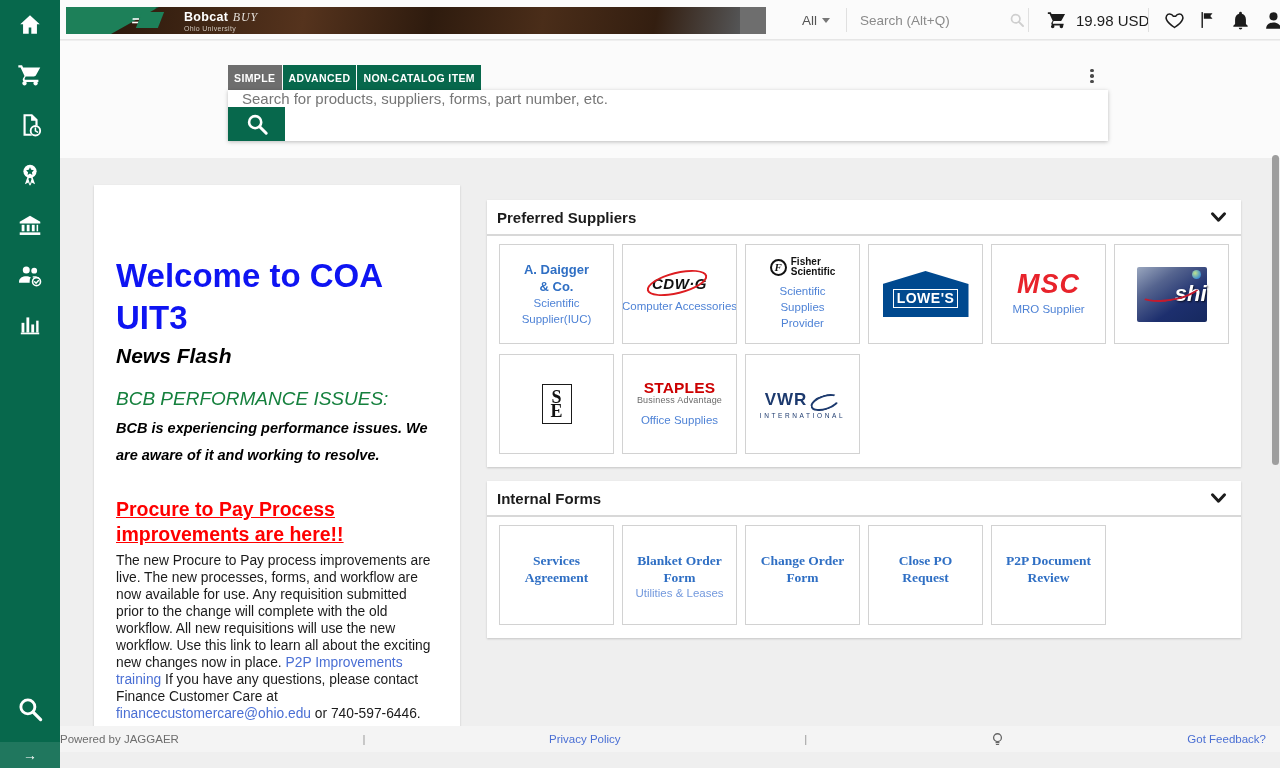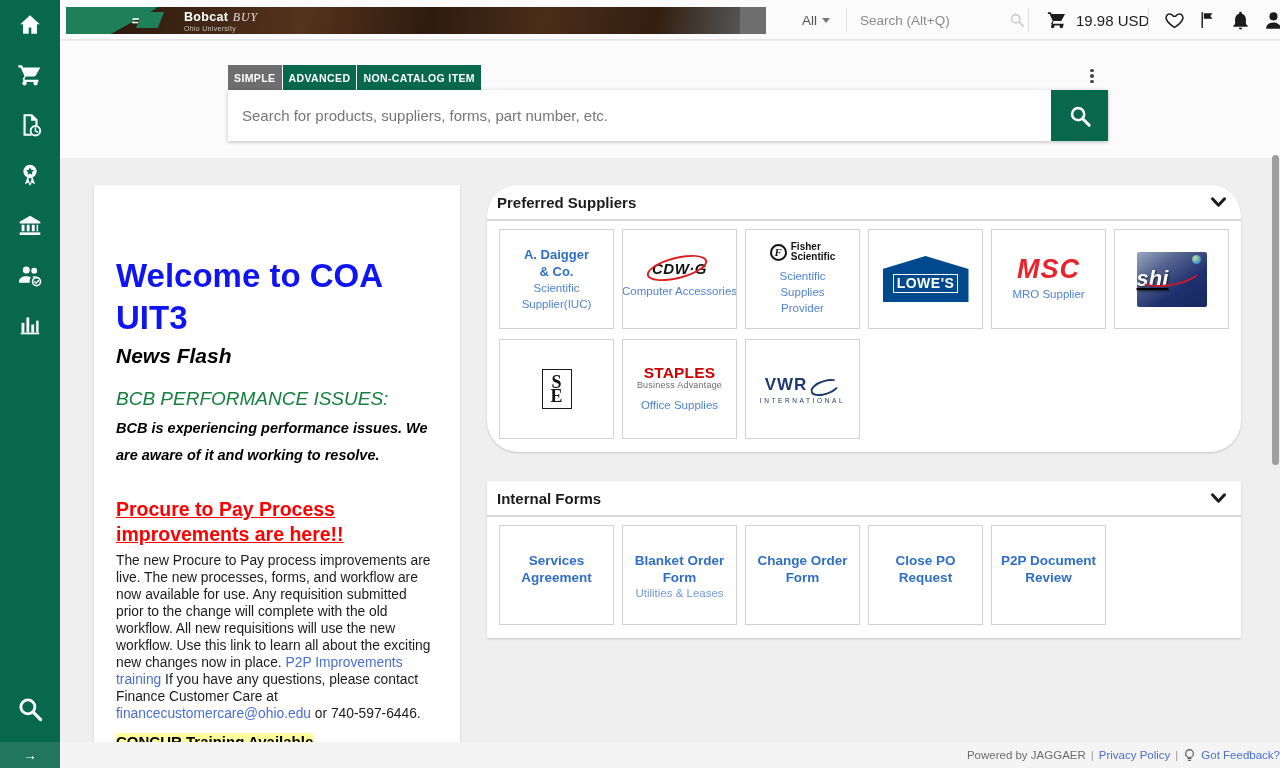--- a/index.html
+++ b/index.html
@@ -43,21 +43,21 @@
   #action-icons { position:absolute; left:1102px; top:0; height:40px; display:flex; align-items:center; gap:9px; }
   .icon-btn { width:24px; height:26px; display:flex; align-items:center; justify-content:center; cursor:pointer; }
 
   
   #search-section { position:absolute; left:60px; top:41px; width:1220px; height:117px; background:#fbfbfb; z-index:10; }
   #search-tabs { position:absolute; left:168px; top:24px; display:flex; }
   .search-tab { height:25px; padding:0 6px; display:flex; align-items:center; color:#fff; font-size:10.5px; font-weight:bold;
     letter-spacing:.4px; margin-right:1px; cursor:pointer; background:#07684C; }
   .search-tab.active { background:#6e6e6e; }
   #search-box { position:absolute; left:168px; top:49px; width:880px; height:51px; background:#fff;
-    box-shadow:0 1px 4px rgba(0,0,0,.25); display:flex; }
+    box-shadow:0 1px 4px rgba(0,0,0,.25); display:flex;flex-direction:column; }
   #main-search-input { flex:1; border:none; outline:none; padding:0 14px; font-size:15px; color:#333; font-family:"Liberation Sans",sans-serif; }
   #main-search-input::placeholder { color:#767676; }
   #main-search-button { width:57px; height:51px; background:#07684C; border:none; display:flex; align-items:center; justify-content:center; cursor:pointer; }
   #search-kebab { position:absolute; left:1020px; top:22px; width:24px; height:26px; display:flex; flex-direction:column;
     align-items:center; justify-content:center; gap:2px; cursor:pointer; }
   #search-kebab i { width:3.5px; height:3.5px; background:#4a4a4a; border-radius:50%; }
 
   
   #content { position:absolute; left:60px; top:158px; width:1220px; height:584px; background:#efefef; overflow:hidden; }
 
@@ -68,69 +68,69 @@
   #news-subtitle { color:#000; font-weight:bold; font-style:italic; font-size:21px; margin-top:5px; }
   #news-alert-heading { color:#15803d; font-weight:normal; font-style:italic; font-size:19px; margin-top:20px; }
   #news-alert-body { color:#000; font-weight:bold; font-style:italic; font-size:14.5px; line-height:27px; margin-top:5px; }
   #p2p-heading { color:#fe0000; font-weight:bold; font-size:19.5px; line-height:25px; text-decoration:underline; margin-top:28px; cursor:pointer; }
   #p2p-body { color:#1b1b1b; font-size:13.8px; line-height:17px; margin-top:5px; }
   .inline-link { color:#4a6fd4; cursor:pointer; }
   #concur-heading { display:inline-block; margin-top:11px; background:#ffff9e; color:#000; font-weight:bold; font-size:15px; }
 
   
   .panel { position:absolute; left:427px; width:754px; background:#fff; box-shadow:0 1px 2px rgba(0,0,0,.18); }
-  #suppliers-panel { top:27px; height:267px;border-radius:31px; }
+  #suppliers-panel { top:42px; height:267px; }
   #forms-panel { top:323px; height:157px; }
   .panel-header { height:36px; display:flex; align-items:center; justify-content:space-between; padding:0 14px 0 10px;
     border-bottom:2px solid #d8d8d8; }
   .panel-title { font-size:15px; font-weight:bold; color:#1c1c1c; }
   .panel-chevron { cursor:pointer; display:flex; }
   .card-grid { display:grid; grid-template-columns:repeat(6,115px); gap:10px 8px; padding:8px 12px; }
   .sup-card, .form-card { width:115px; height:100px; background:#fff; border:1px solid #d2d2d2; cursor:pointer;
     display:flex; flex-direction:column; align-items:center; justify-content:center; text-align:center; overflow:hidden; }
   .form-card { justify-content:flex-start; padding-top:26px; }
   .sup-name { color:#2f6fc4; font-weight:bold; font-size:13px; line-height:17px; }
   .sup-sub { color:#4f83d6; font-size:11.5px; line-height:16px; white-space:nowrap; }
-  .form-name { color:#2f6fc4; font-weight:bold; font-size:13.5px; line-height:17px; padding:0 5px; }
+  .form-name { color:#2f6fc4; font-weight:bold; font-size:13.5px; line-height:17px; padding:0 5px;font-family:Liberation Serif, serif; }
   .form-sub { color:#7399dd; font-size:11.5px; margin-top:1px; }
 
   
   .cdwg-wrap { position:relative; margin-bottom:5px; }
   .cdwg-text { font-weight:bold; font-style:italic; font-size:15px; color:#111; letter-spacing:.5px; }
   .cdwg-ellipse { position:absolute; left:-6px; top:-3px; width:62px; height:22px; border:2.5px solid #dd1d21;
     border-radius:50%; transform:rotate(-14deg); }
   .fisher-logo { display:flex; align-items:center; gap:4px; margin-bottom:6px; }
   .fisher-f { width:17px; height:17px; border:2px solid #111; border-radius:50%; display:flex; align-items:center;
     justify-content:center; font-style:italic; font-weight:bold; font-size:11px; color:#111; font-family:"Liberation Serif",serif; }
   .fisher-words { text-align:left; font-weight:bold; font-size:10px; line-height:10px; color:#111; }
   .lowes-badge { width:86px; height:46px; background:#00498f; clip-path:polygon(50% 0,100% 28%,100% 100%,0 100%,0 28%);
     display:flex; align-items:flex-end; justify-content:center; padding-bottom:9px; }
   .lowes-text { color:#fff; font-weight:bold; font-size:14px; letter-spacing:.5px; border:1.5px solid #fff; padding:0 3px; line-height:17px; }
   .msc-logo { color:#e8232b; font-weight:bold; font-style:italic; font-size:27px; line-height:27px; letter-spacing:1px; margin-bottom:3px; }
   .shi-box { width:70px; height:55px; border-radius:2px; position:relative;
-    background:linear-gradient(145deg,#9aa7bf 0%,#55648f 30%,#1d2f6e 65%,#16295f 100%); display:flex; align-items:center; justify-content:flex-start;text-decoration:underline; }
+    background:linear-gradient(145deg,#9aa7bf 0%,#55648f 30%,#1d2f6e 65%,#16295f 100%); display:flex; align-items:center; justify-content:flex-end; }
   .shi-text { color:#fff; font-style:italic; font-weight:bold; font-size:22px; text-shadow:1px 1px 2px rgba(0,0,0,.7); z-index:2; }
   .shi-swoosh { position:absolute; left:0px; top:8px; width:66px; height:26px; border:2px solid #c41b2e;
     border-color:transparent transparent #c41b2e transparent; border-radius:50%; transform:rotate(-10deg); z-index:3; }
   .shi-globe { position:absolute; right:6px; top:3px; width:9px; height:9px; border-radius:50%;
     background:radial-gradient(circle at 35% 35%,#bfe48f,#3f8fd0 70%); z-index:4; }
   .se-box { width:30px; height:40px; border:1.5px solid #1a1a1a; background:#fff; font-family:"Liberation Serif",serif;
     color:#111; display:flex; flex-direction:column; align-items:center; justify-content:center; }
   .se-box span { font-size:18px; line-height:14px; font-weight:bold; }
   .staples-logo { color:#cc0001; font-weight:bold; font-size:15.5px; letter-spacing:.2px; line-height:15px; }
   .staples-tag { color:#6b6b6b; font-size:9px; letter-spacing:.2px; margin-bottom:7px; }
   .vwr-row { display:flex; align-items:flex-end; gap:3px; }
   .vwr-logo { color:#1d3a6e; font-weight:bold; font-size:17px; letter-spacing:1px; }
   .vwr-swoosh { width:30px; height:15px; border:2px solid #1d3a6e; border-radius:50%; transform:rotate(-18deg);
     border-color:#1d3a6e transparent #1d3a6e #1d3a6e; }
   .vwr-tag { color:#1d3a6e; font-size:6.5px; letter-spacing:2.6px; margin-top:2px; }
 
   
-  #footer { position:absolute; left:60px; bottom:0; width:1220px; height:26px; background:#f4f4f4;
-    display:flex; align-items:center; justify-content:flex-end; font-size:11.5px; color:#6d6d6d; gap:5px; }
+  #footer { position:absolute; left:60px; bottom:16px; width:1220px; height:26px; background:#f4f4f4;
+    display:flex; align-items:center; justify-content:space-between; padding-right:14px; font-size:11.5px; color:#6d6d6d; gap:5px; }
   #footer a { color:#4a6fd4; text-decoration:none; cursor:pointer; }
   #footer .sep { color:#9a9a9a; }
 
   
   #scrollbar-thumb { position:absolute; left:1272px; top:155px; width:7px; height:310px; background:#9e9e9e; border-radius:4px; z-index:50; cursor:pointer; }
 </style>
 </head>
 <body>
 
 <div id="sidebar">

